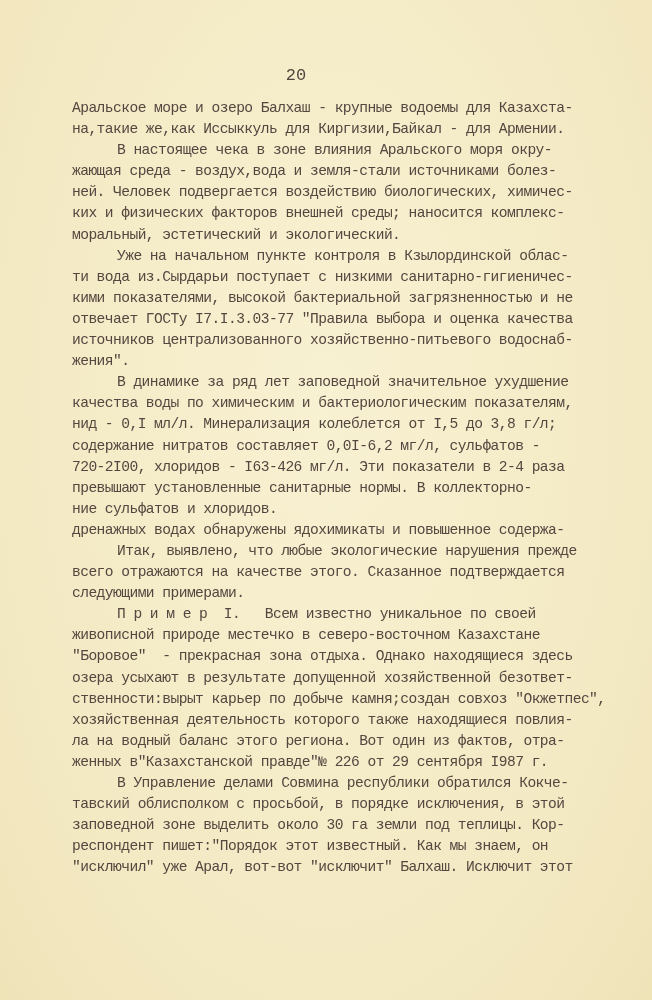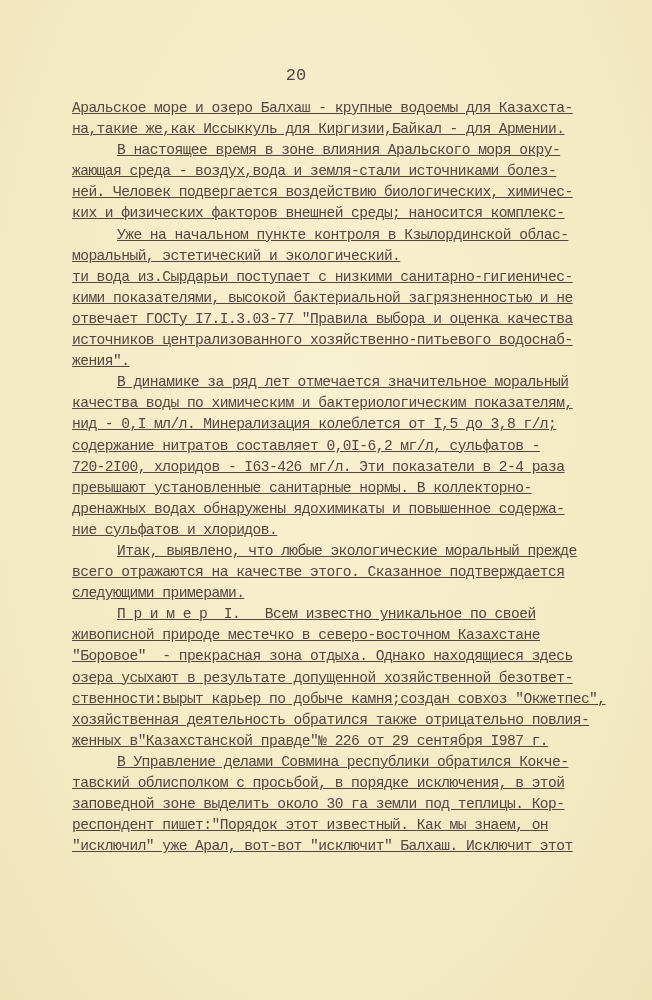--- a/index.html
+++ b/index.html
@@ -9,63 +9,64 @@
     background-image: radial-gradient(ellipse at 50% 40%, #f8f1d2 0%, #f3e9c3 70%, #efe3b8 100%);
     font-family: "Liberation Mono", "DejaVu Sans Mono", monospace;
     color: #554740;
     position: relative;
   }
   .page-number {
     position: absolute; top: 66px; left: 0; width: 592px;
     text-align: center; font-size: 17px; letter-spacing: 0px;
   }
   .body-text {
-    position: absolute; top: 98px; left: 72px; width: 580px; text-decoration: underline;
+    position: absolute; top: 98px; left: 72px; width: 580px;
   }
   .line {
     display: block; white-space: pre; font-size: 14.6px;
     line-height: 21.1px; letter-spacing: -0.55px; height: 21.1px;
   }
   .indent { padding-left: 45px; }
 </style>
 </head>
 <body>
 
 <div class="page-number">20</div>
 
 <div class="body-text" id="body-text">
     <span class="line">Аральское море и озеро Балхаш - крупные водоемы для Казахста-</span>
     <span class="line">на,такие же,как Иссыккуль для Киргизии,Байкал - для Армении.</span>
-    <span class="line indent">В настоящее время в зоне влияния Аральского моря окру-</span>
+    <span class="line indent">В настоящее чека в зоне влияния Аральского моря окру-</span>
     <span class="line">жающая среда - воздух,вода и земля-стали источниками болез-</span>
     <span class="line">ней. Человек подвергается воздействию биологических, химичес-</span>
     <span class="line">ких и физических факторов внешней среды; наносится комплекс-</span>
+    <span class="line">моральный, эстетический и экологический.</span>
     <span class="line indent">Уже на начальном пункте контроля в Кзылординской облас-</span>
-    <span class="line">моральный, эстетический и экологический.</span>
     <span class="line">ти вода из.Сырдарьи поступает с низкими санитарно-гигиеничес-</span>
     <span class="line">кими показателями, высокой бактериальной загрязненностью и не</span>
     <span class="line">отвечает ГОСТу I7.I.3.03-77 "Правила выбора и оценка качества</span>
     <span class="line">источников централизованного хозяйственно-питьевого водоснаб-</span>
     <span class="line">жения".</span>
-    <span class="line indent">В динамике за ряд лет отмечается значительное моральный</span>
+    <span class="line indent">В динамике за ряд лет заповедной значительное ухудшение</span>
     <span class="line">качества воды по химическим и бактериологическим показателям,</span>
     <span class="line">нид - 0,I мл/л. Минерализация колеблется от I,5 до 3,8 г/л;</span>
     <span class="line">содержание нитратов составляет 0,0I-6,2 мг/л, сульфатов -</span>
     <span class="line">720-2I00, хлоридов - I63-426 мг/л. Эти показатели в 2-4 раза</span>
     <span class="line">превышают установленные санитарные нормы. В коллекторно-</span>
+    <span class="line">ние сульфатов и хлоридов.</span>
     <span class="line">дренажных водах обнаружены ядохимикаты и повышенное содержа-</span>
-    <span class="line">ние сульфатов и хлоридов.</span>
-    <span class="line indent">Итак, выявлено, что любые экологические моральный прежде</span>
+    <span class="line indent">Итак, выявлено, что любые экологические нарушения прежде</span>
     <span class="line">всего отражаются на качестве этого. Сказанное подтверждается</span>
     <span class="line">следующими примерами.</span>
     <span class="line indent">П р и м е р  I.   Всем известно уникальное по своей</span>
     <span class="line">живописной природе местечко в северо-восточном Казахстане</span>
     <span class="line">"Боровое"  - прекрасная зона отдыха. Однако находящиеся здесь</span>
     <span class="line">озера усыхают в результате допущенной хозяйственной безответ-</span>
     <span class="line">ственности:вырыт карьер по добыче камня;создан совхоз "Окжетпес",</span>
-    <span class="line">хозяйственная деятельность обратился также отрицательно повлия-</span>
+    <span class="line">хозяйственная деятельность которого также находящиеся повлия-</span>
+    <span class="line">ла на водный баланс этого региона. Вот один из фактов, отра-</span>
     <span class="line">женных в"Казахстанской правде"№ 226 от 29 сентября I987 г.</span>
     <span class="line indent">В Управление делами Совмина республики обратился Кокче-</span>
     <span class="line">тавский облисполком с просьбой, в порядке исключения, в этой</span>
     <span class="line">заповедной зоне выделить около 30 га земли под теплицы. Кор-</span>
     <span class="line">респондент пишет:"Порядок этот известный. Как мы знаем, он</span>
     <span class="line">"исключил" уже Арал, вот-вот "исключит" Балхаш. Исключит этот</span>
   </div>
 
 </body></html>

